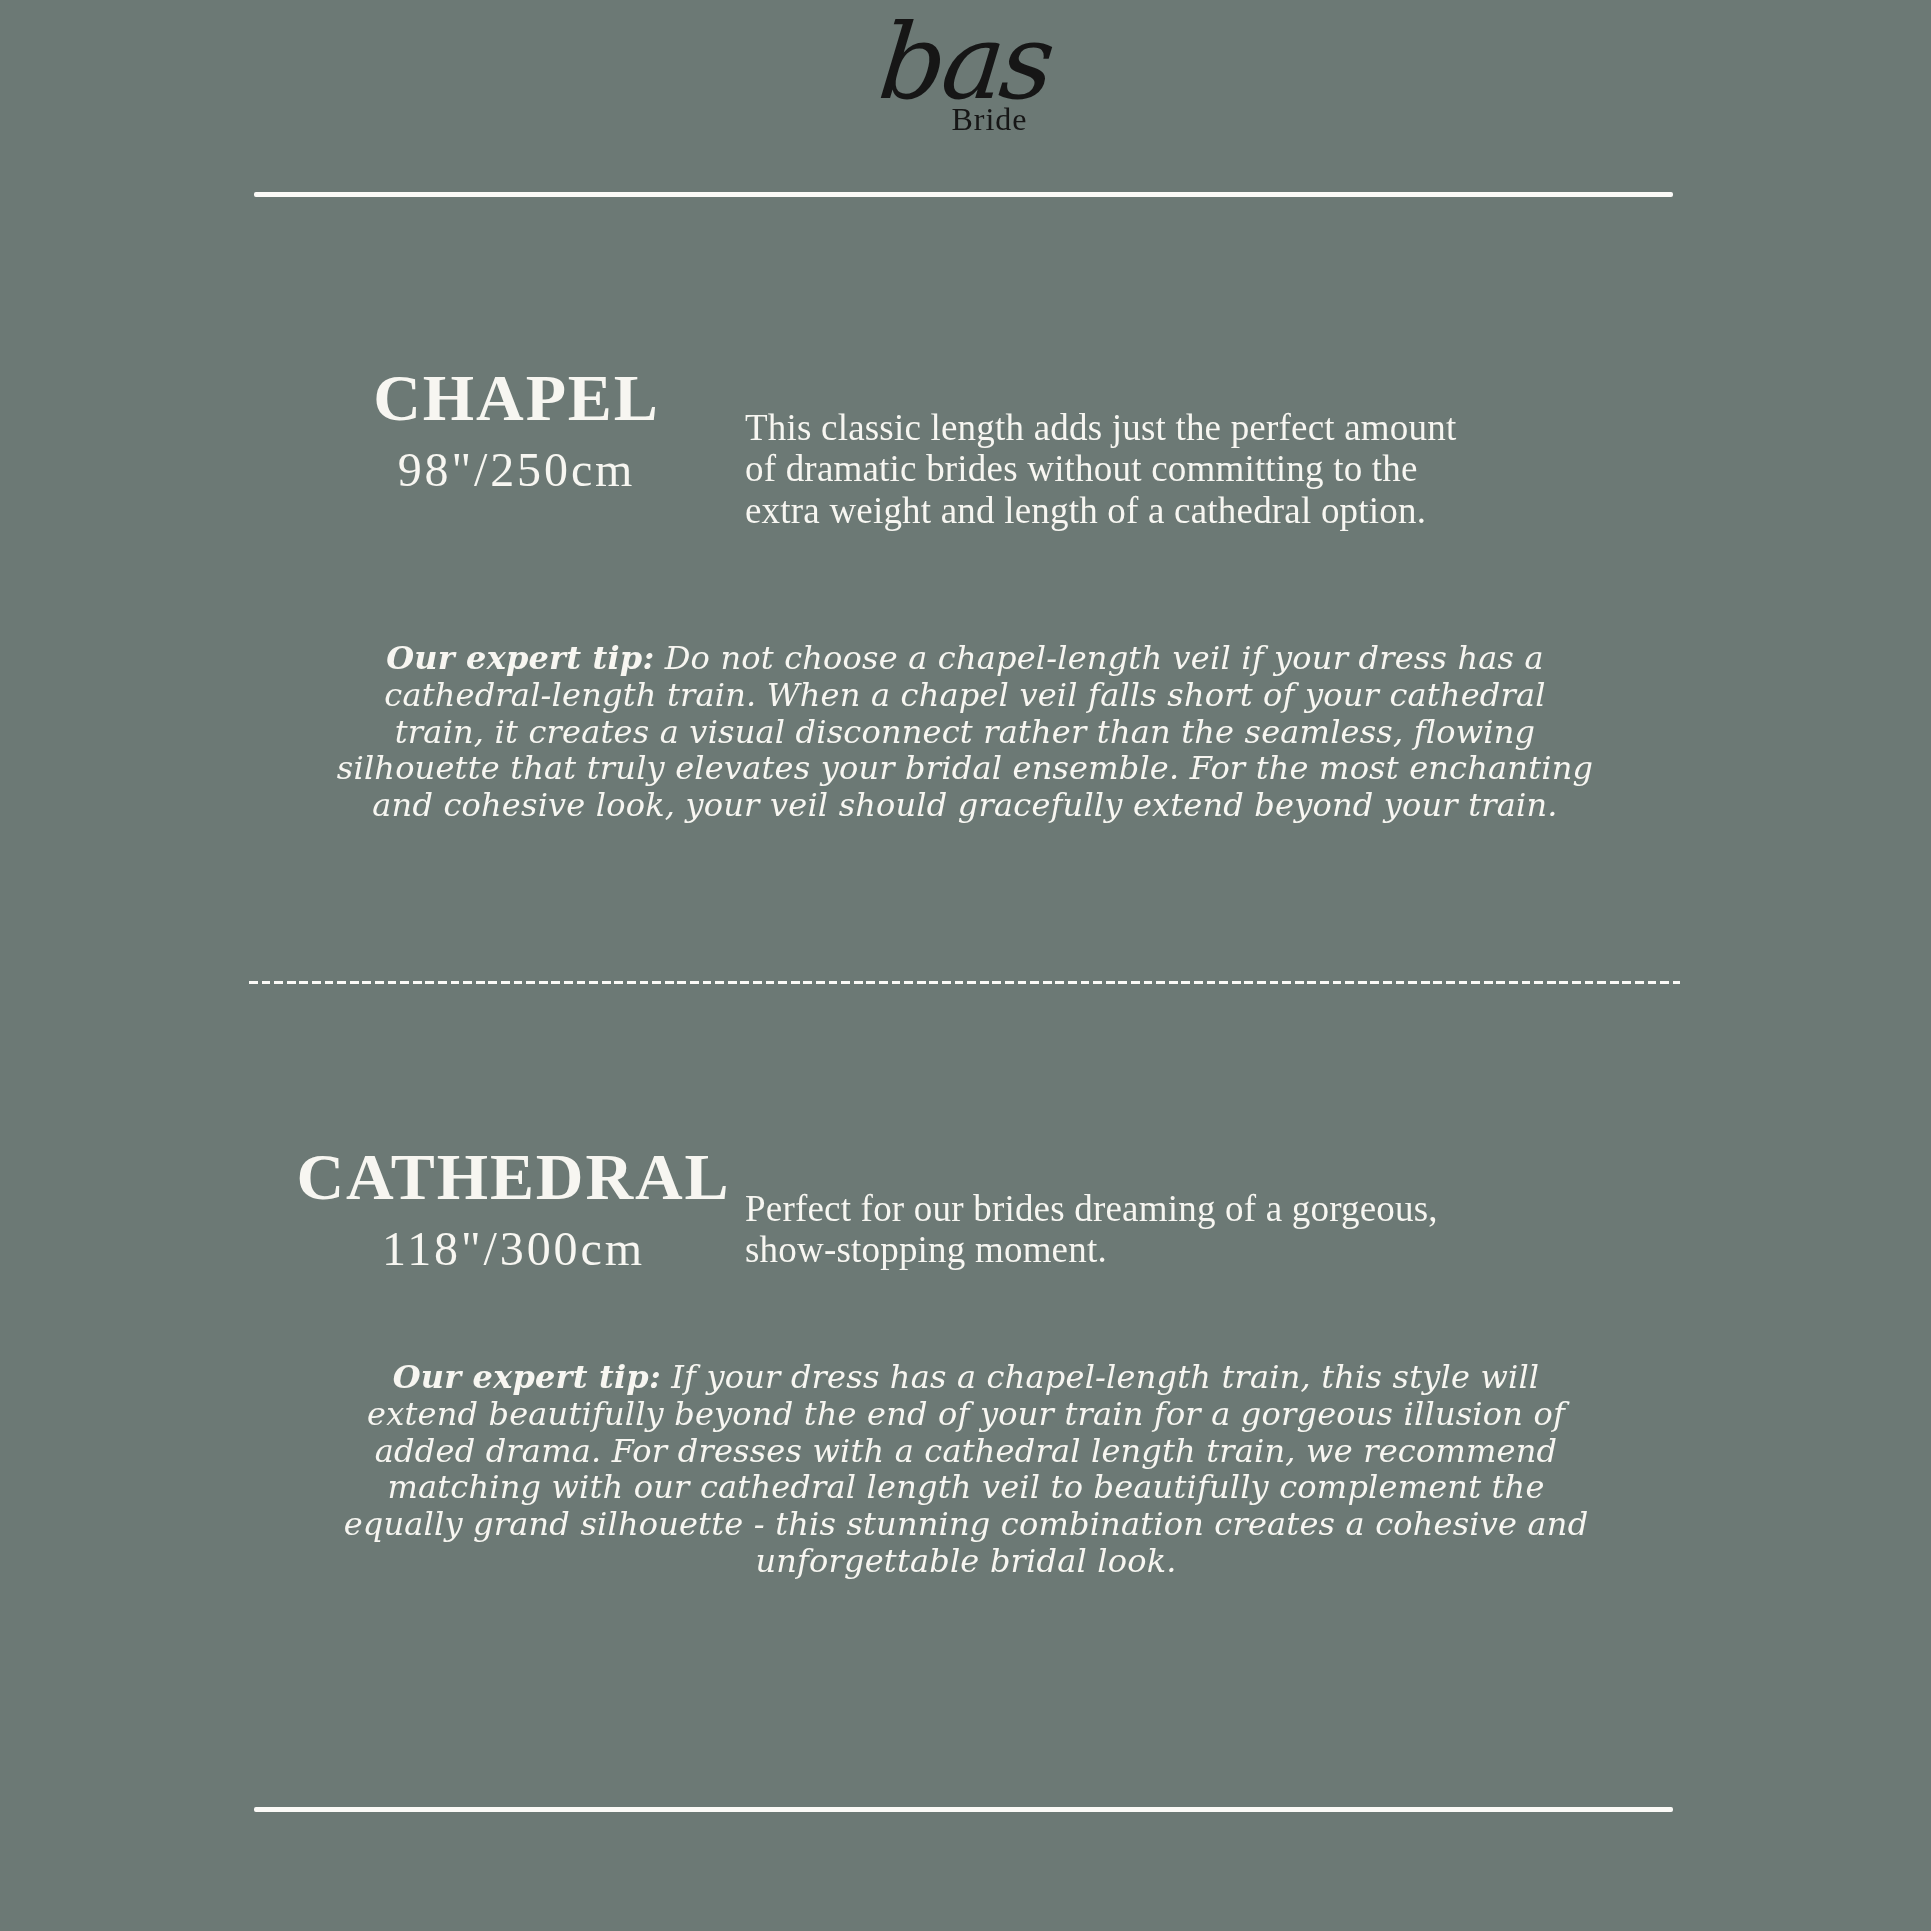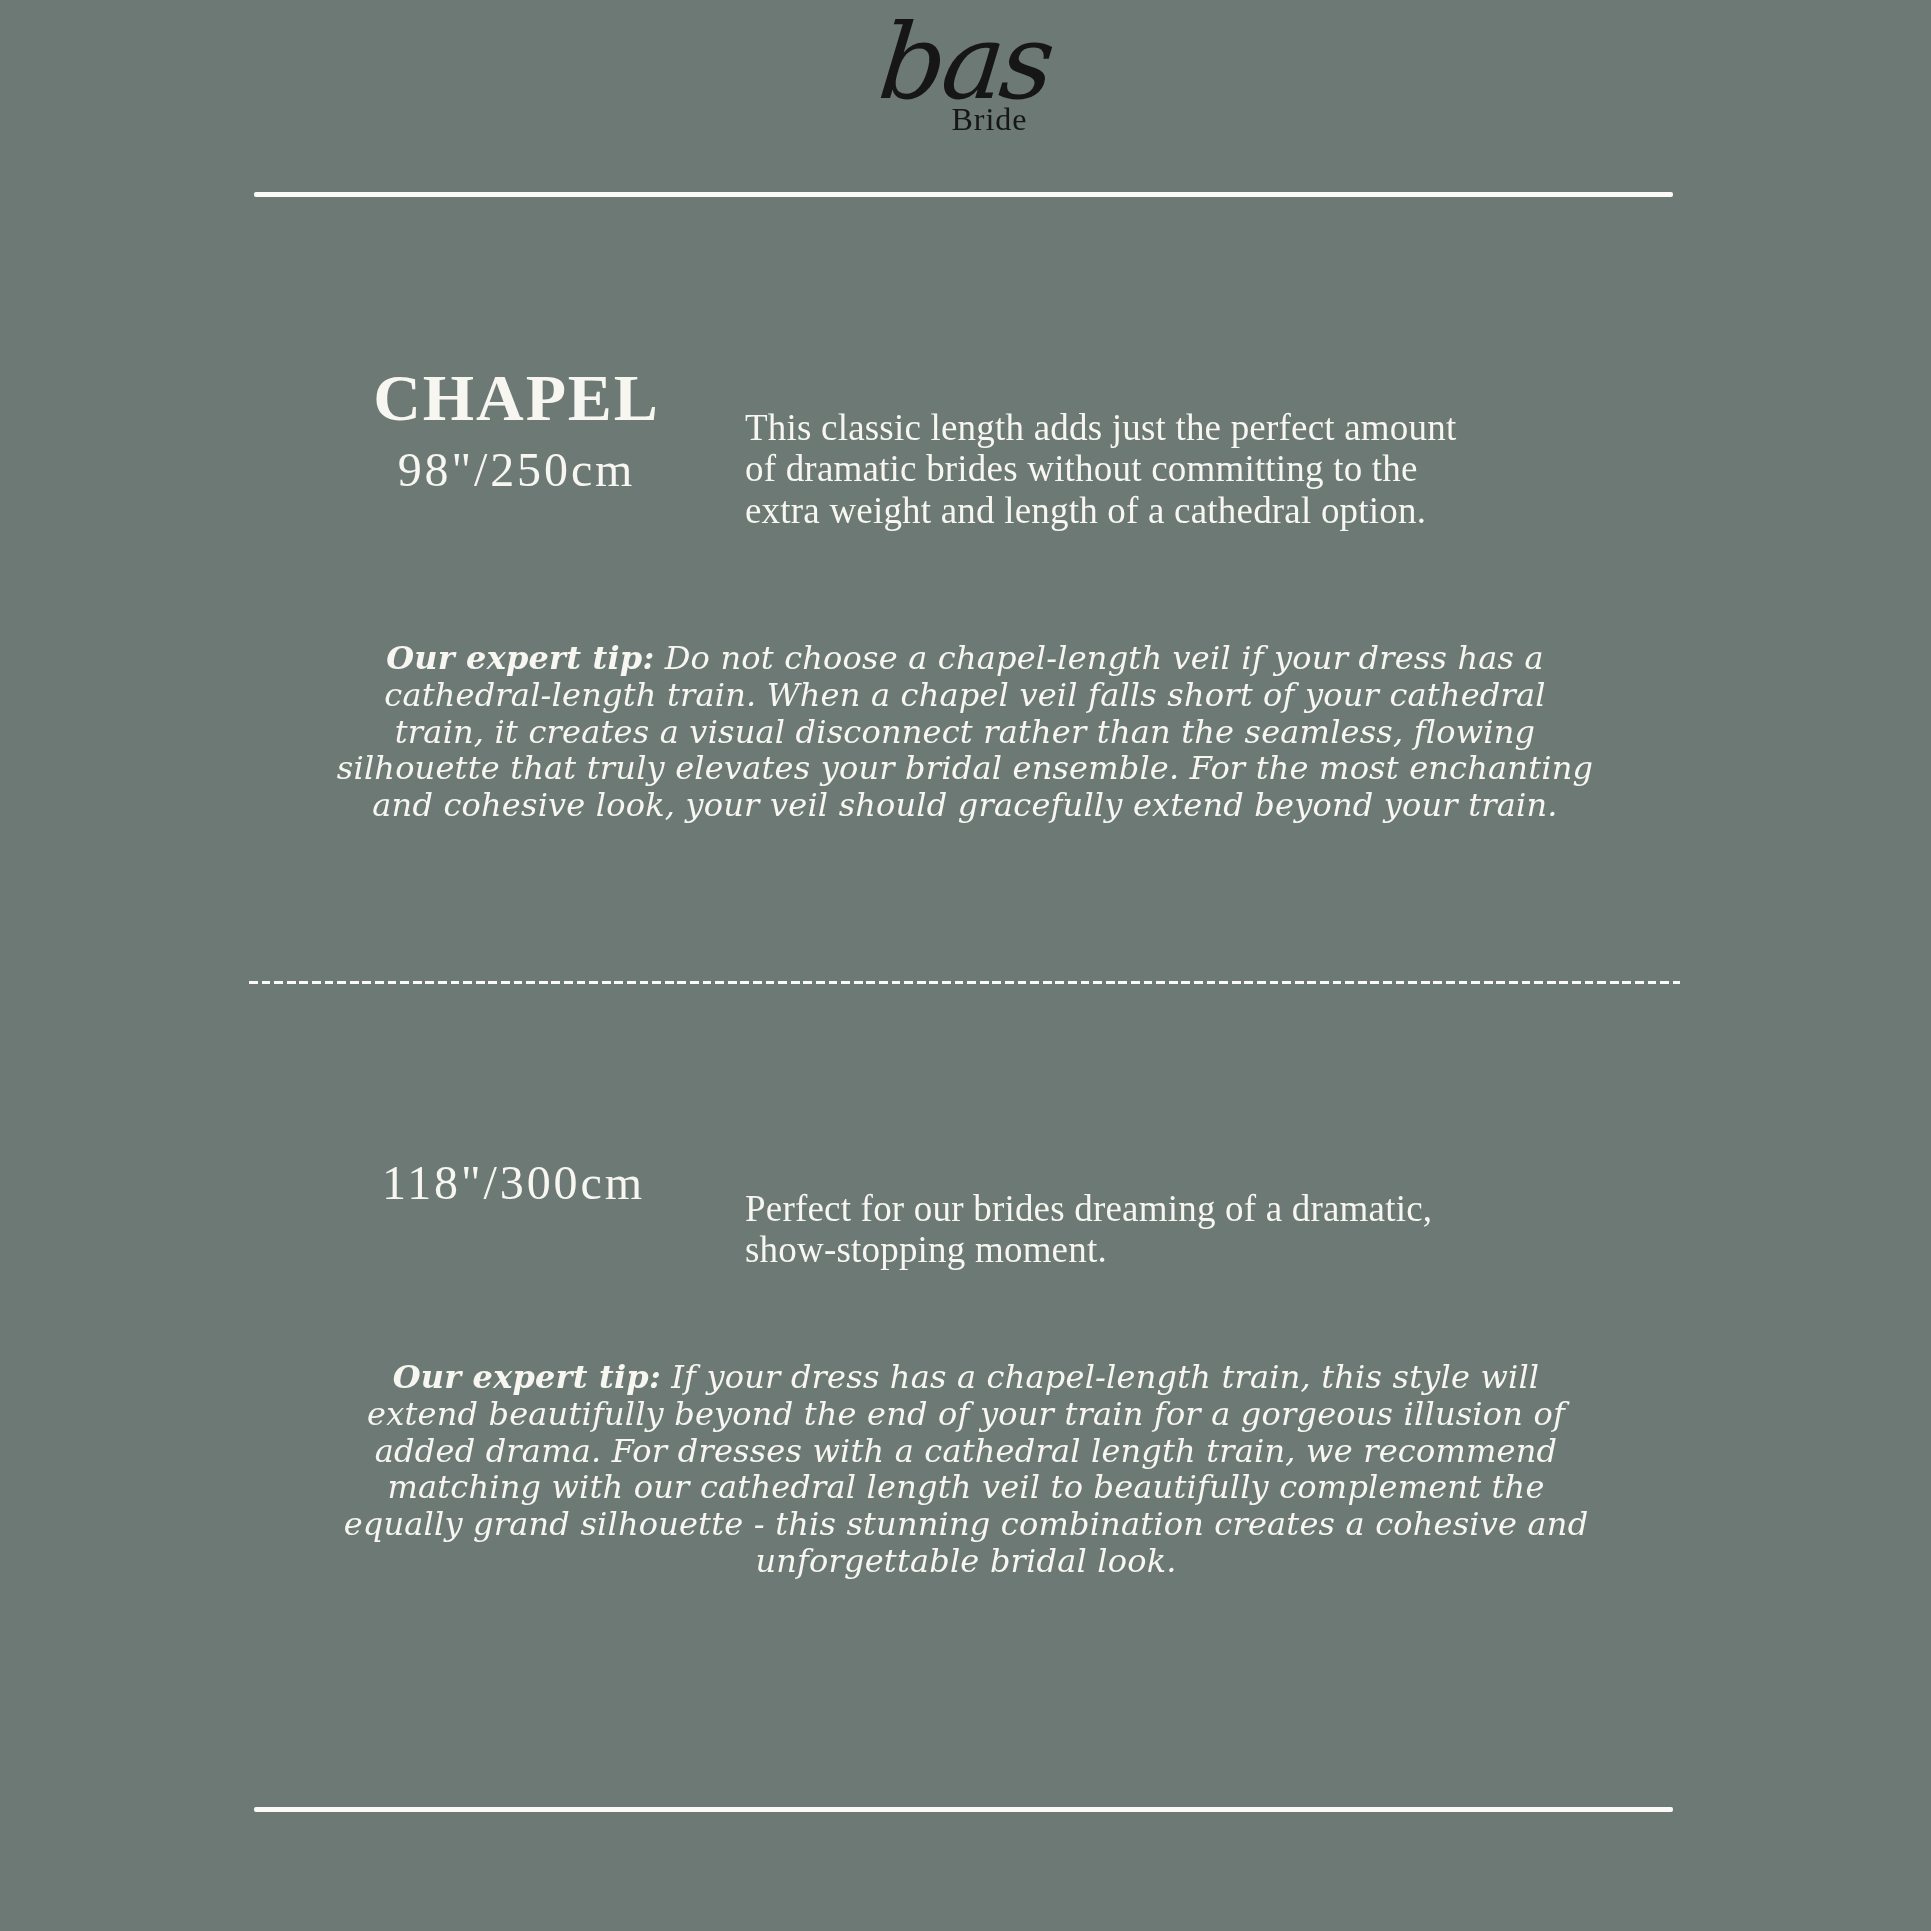--- a/index.html
+++ b/index.html
@@ -125,23 +125,24 @@
 cathedral-length train. When a chapel veil falls short of your cathedral
 train, it creates a visual disconnect rather than the seamless, flowing
 silhouette that truly elevates your bridal ensemble. For the most enchanting
 and cohesive look, your veil should gracefully extend beyond your train.</span></p>
   </section>
 
   <div class="rule-dashed"></div>
 
   <section>
     <div class="title-block title-cathedral">
+      <h2>CATHEDRAL</h2>
       <div class="measure">118"/300cm</div>
     </div>
-    <p class="desc desc-cathedral">Perfect for our brides dreaming of a dramatic,
+    <p class="desc desc-cathedral">Perfect for our brides dreaming of a gorgeous,
 show-stopping moment.</p>
     <p class="tip tip-cathedral"><b>Our expert tip:</b><span class="tip-body"> If your dress has a chapel-length train, this style will
 extend beautifully beyond the end of your train for a gorgeous illusion of
 added drama. For dresses with a cathedral length train, we recommend
 matching with our cathedral length veil to beautifully complement the
 equally grand silhouette - this stunning combination creates a cohesive and
 unforgettable bridal look.</span></p>
   </section>
 
   <div class="rule-solid rule-bottom"></div>

